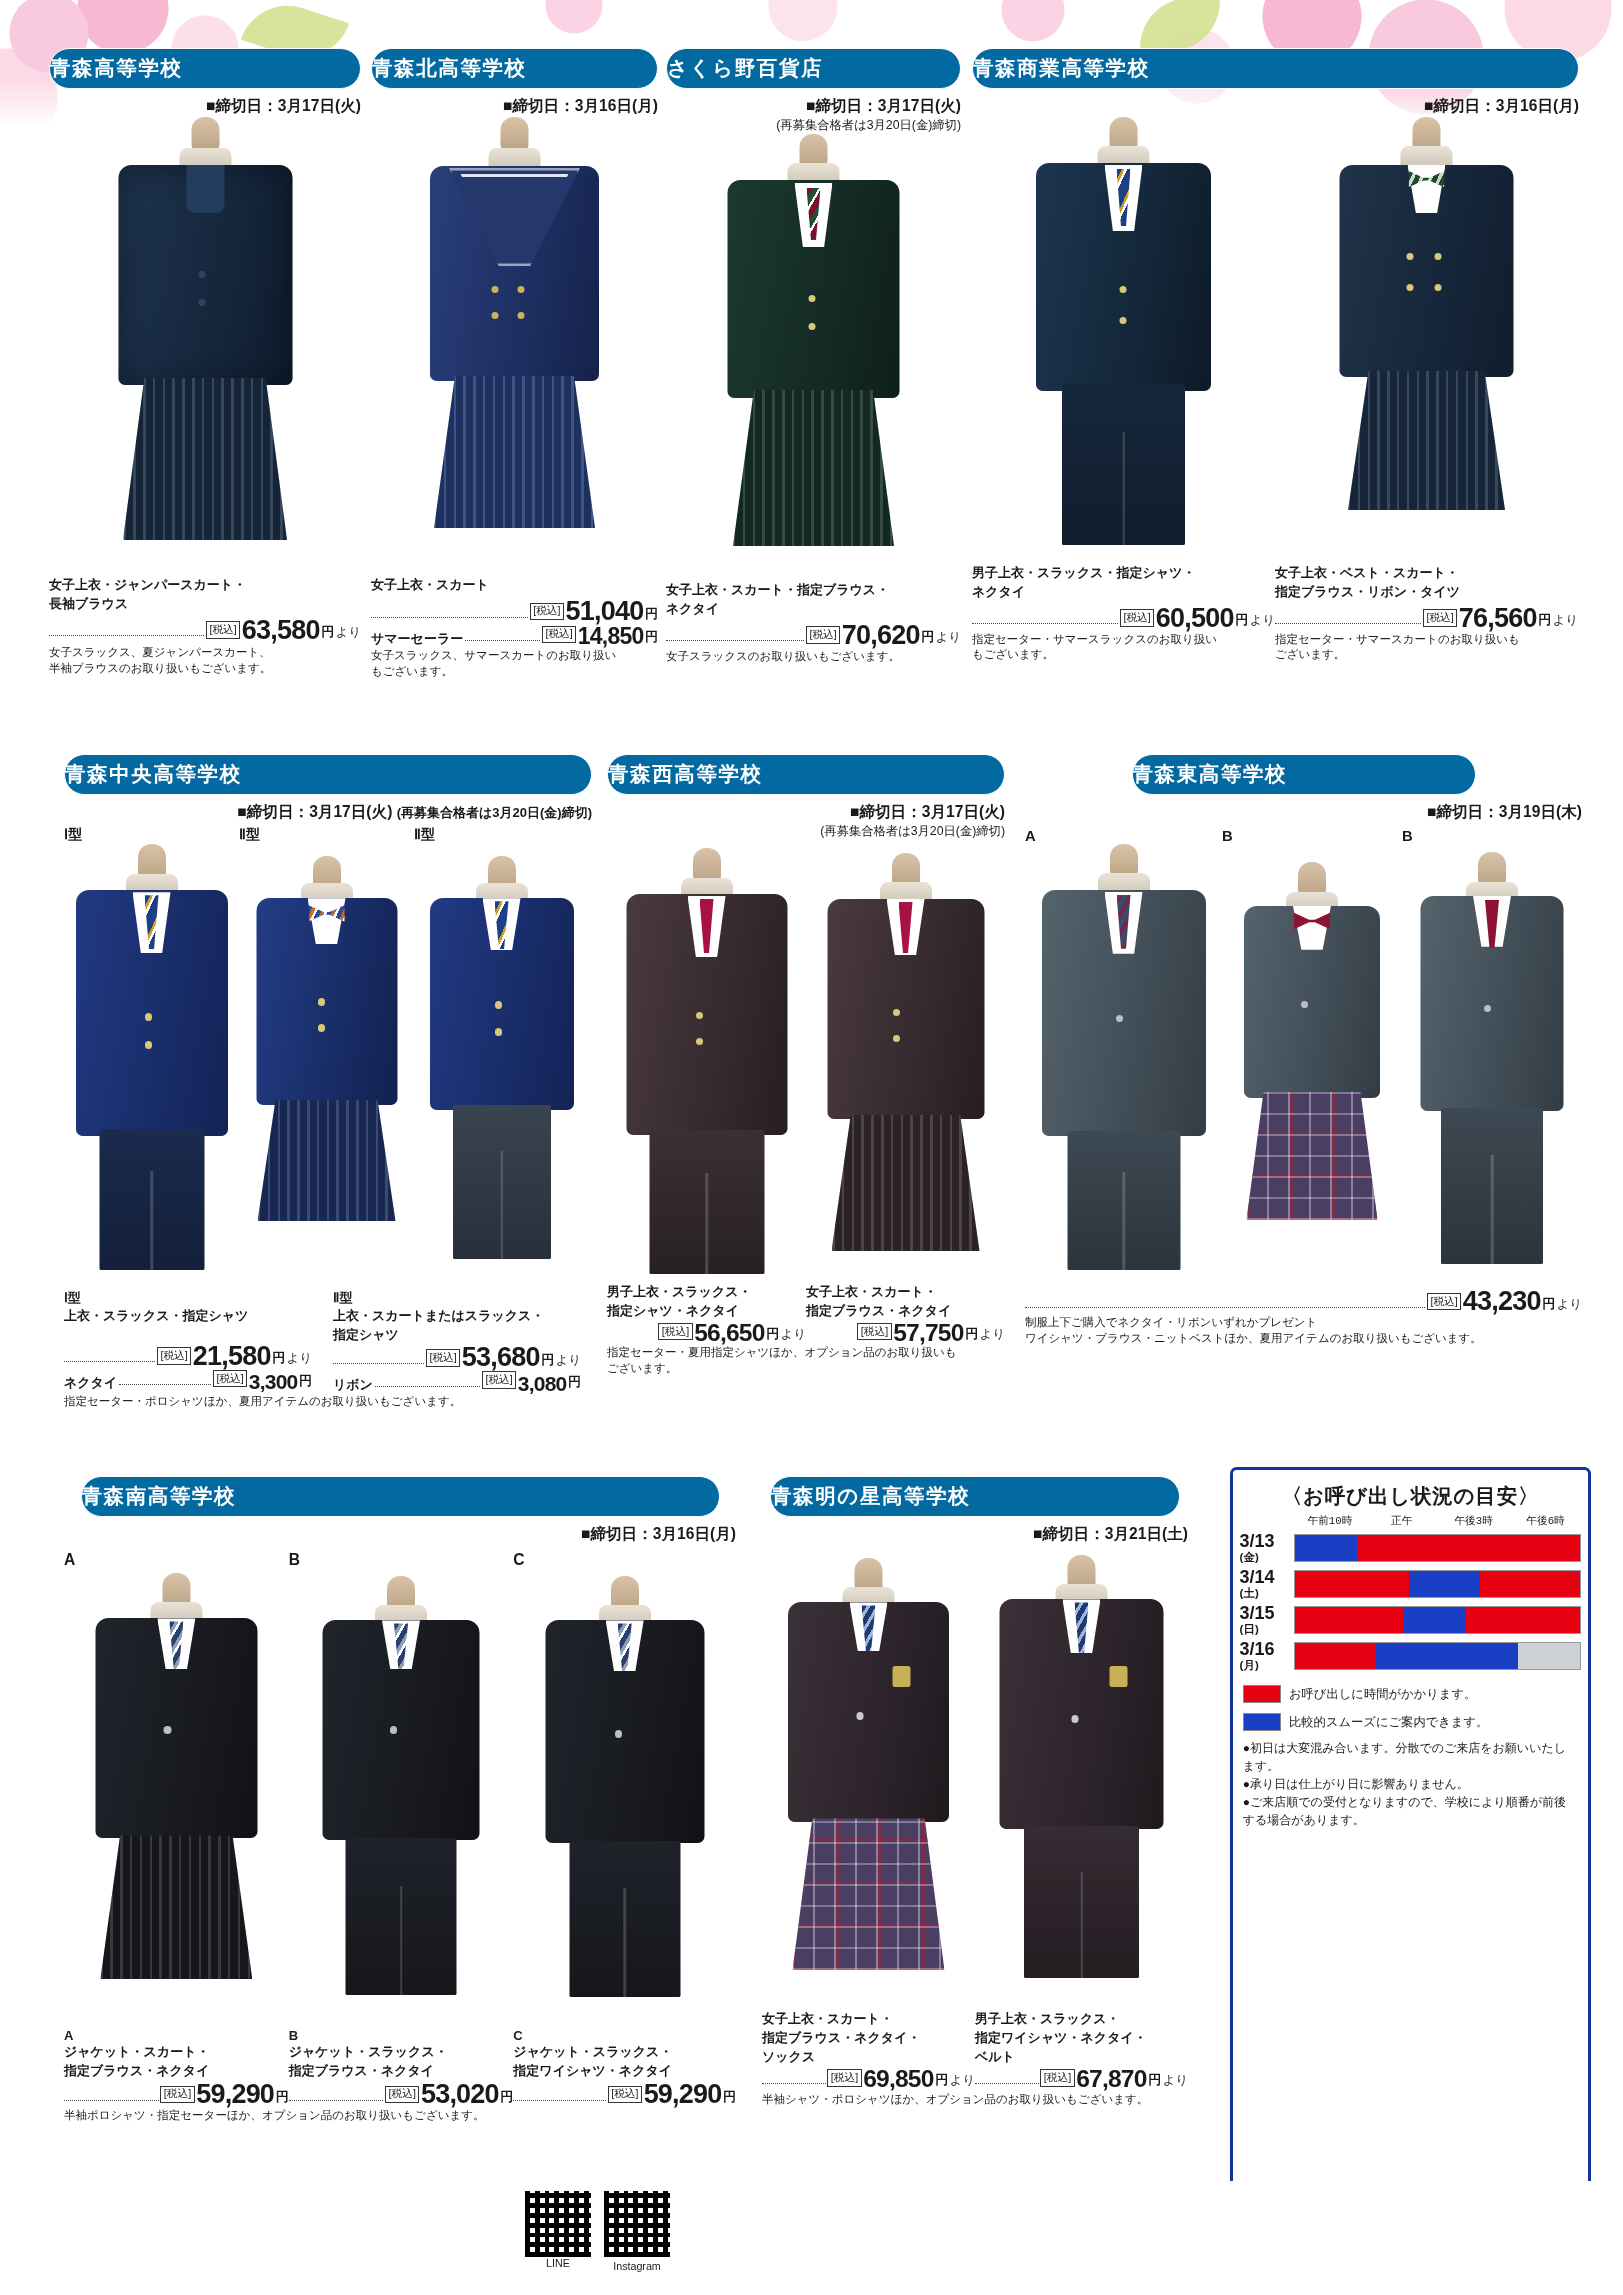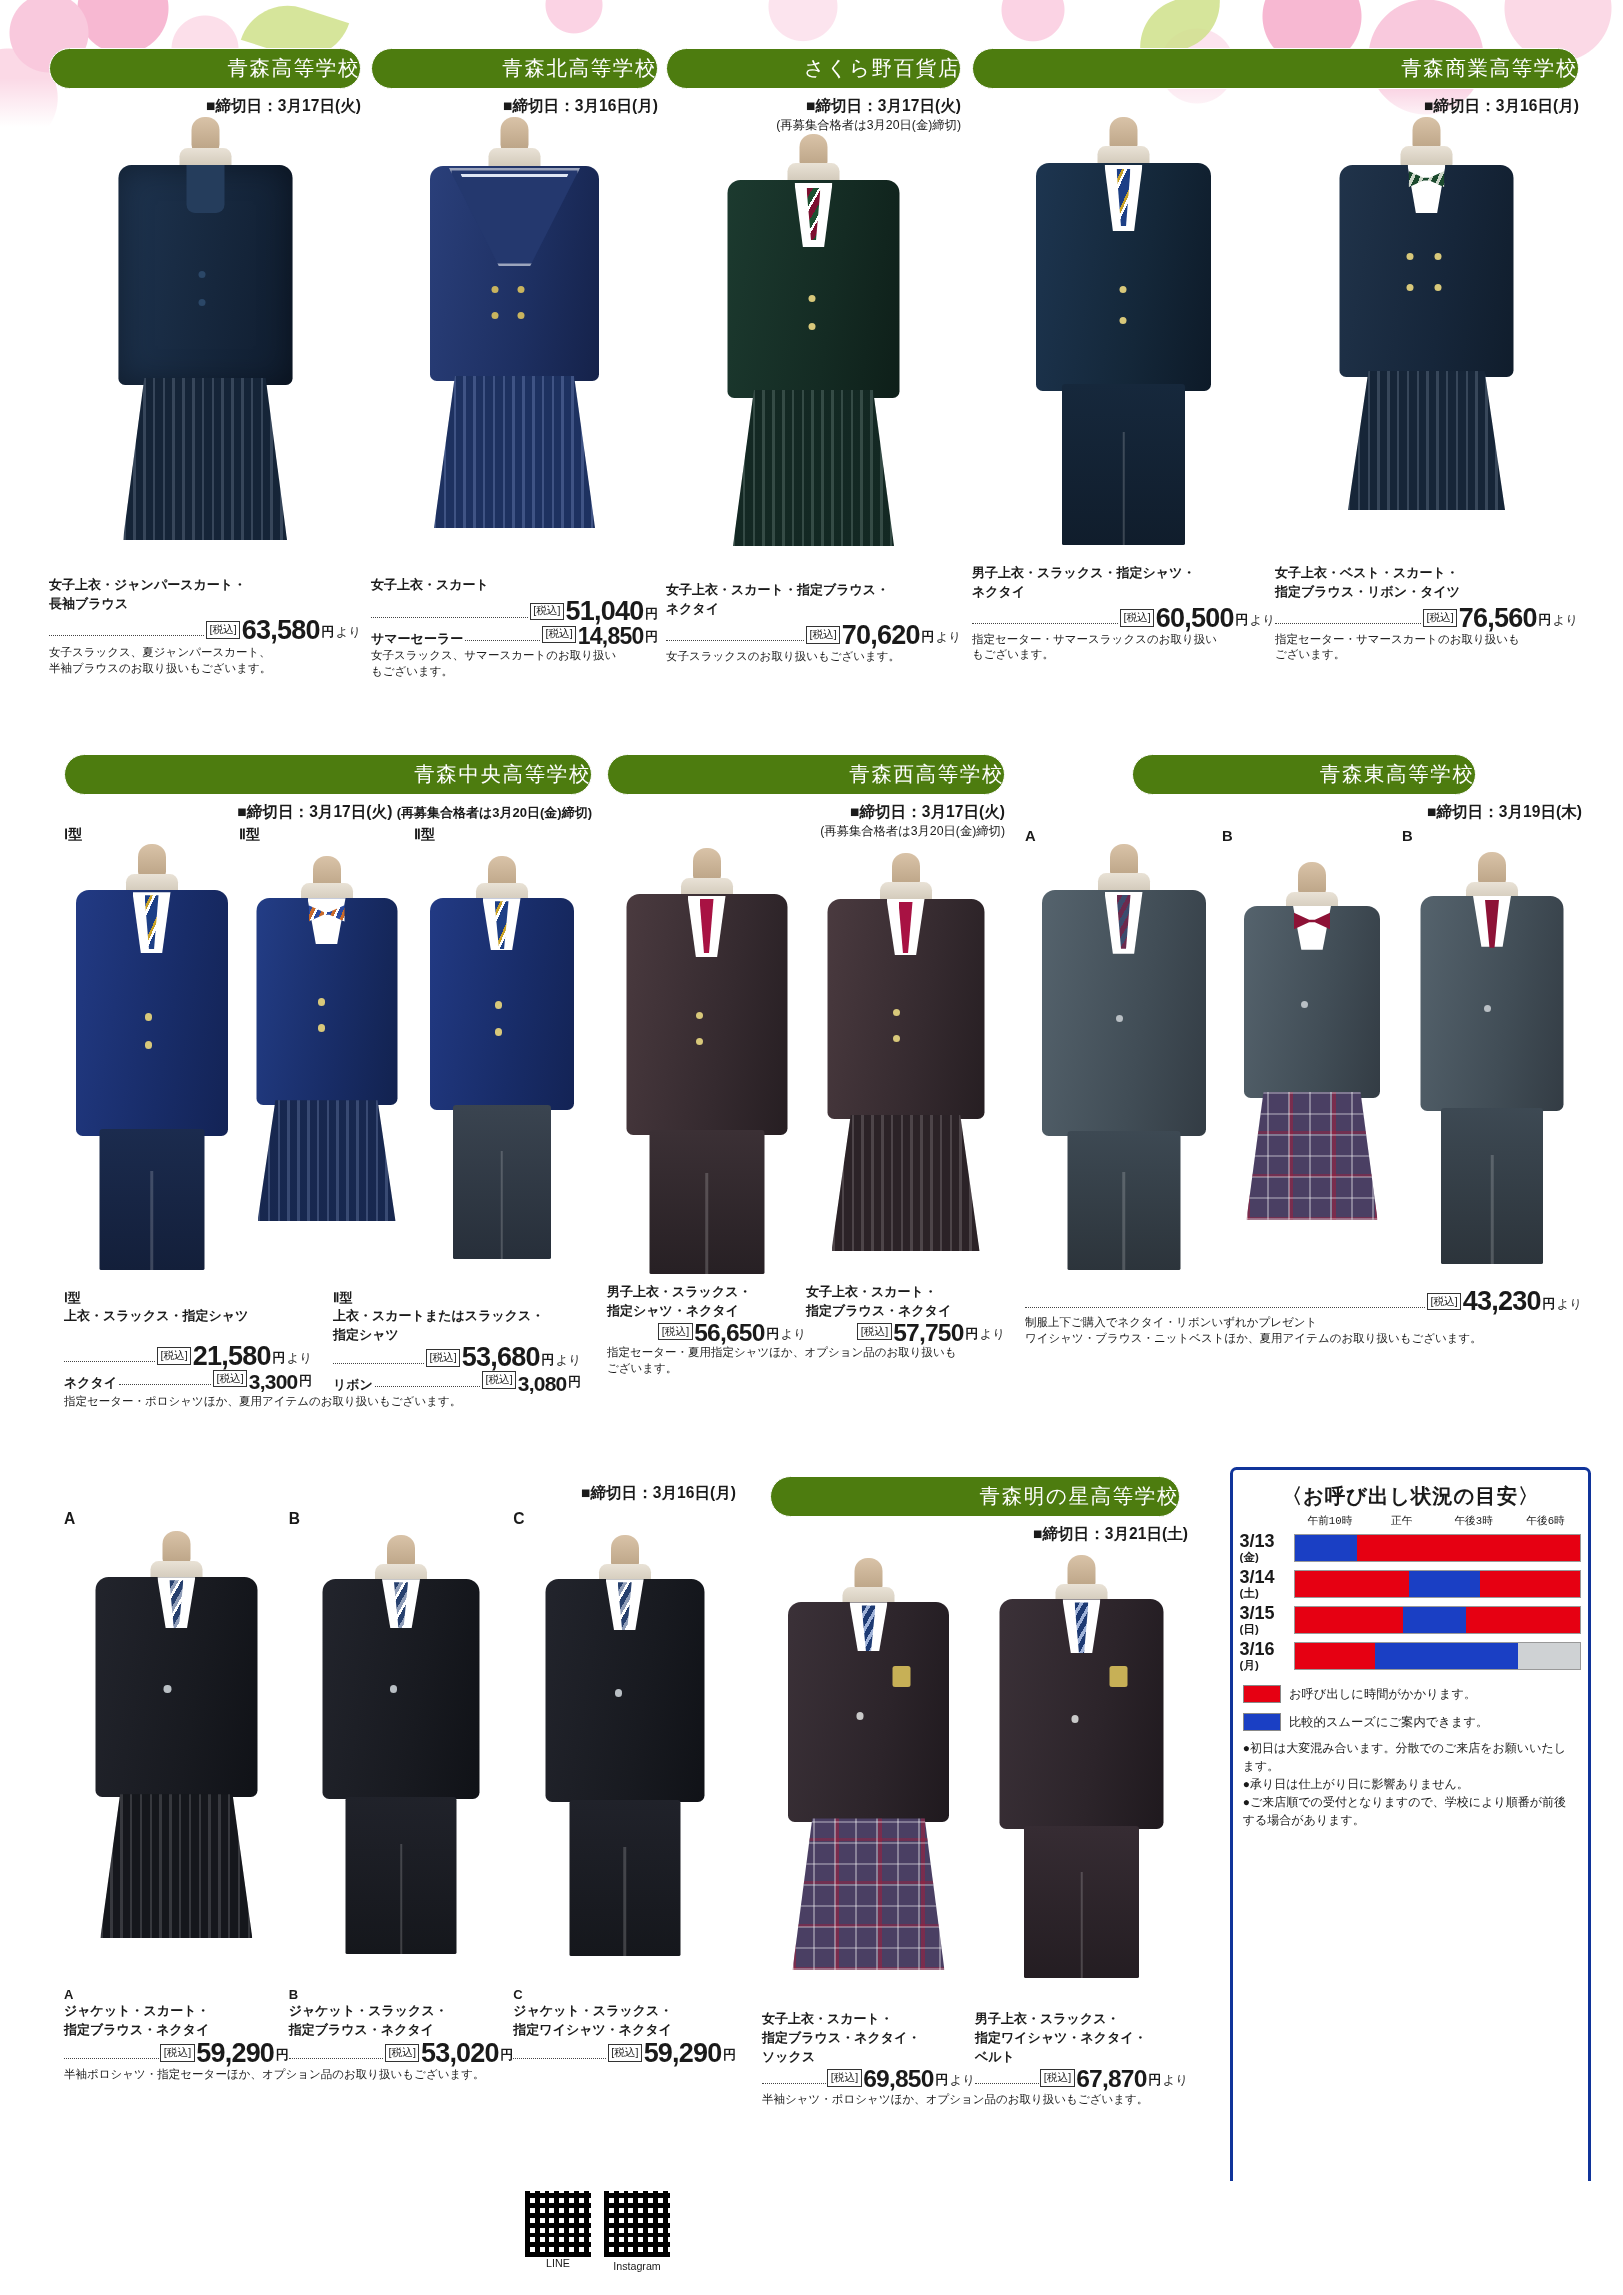--- a/index.html
+++ b/index.html
@@ -34,25 +34,25 @@
     content:""; position:absolute; left:0; top:78px; width:1623px; height:61px;
     background:linear-gradient(rgba(255,255,255,0) 0%, #ffffff 80%);
   }
   .leaf {
     position:absolute; width:98px; height:49px; border-radius:49px 0 49px 0;
     background:#cfe08a; opacity:.85; z-index:0;
   }
 
   
   .pill {
-    background:#4d7c0f;
+    background:#0369a1;
     color:#fff;
     border-radius:21px;
-    text-align:right;
-    font-weight:normal;
+    text-align:left;
+    font-weight:bold;
     letter-spacing:1.6px;
     line-height:1;
     padding:9px 0 9.8px;
     font-size:20.5px;
     border:1.6px solid #ffffff;
     position:relative;
     z-index:3;
   }
   .deadline { font-size:15.6px; font-weight:bold; text-align:right; margin-top:6.6px; }
   .deadline .sub { font-size:12.3px; font-weight:normal; display:block; }
@@ -535,20 +535,21 @@
     <div class="tax">[税込]</div>
     <div class="amount">43,230</div>
     <div class="yen">円</div>
     <div class="yori">より</div>
   </div>
   <div class="note" style="white-space:pre-line;">制服上下ご購入でネクタイ・リボンいずれかプレゼント
 ワイシャツ・ブラウス・ニットベストほか、夏用アイテムのお取り扱いもございます。</div>
 </div>
 
 <div class="panel" style="left:64px;top:1476px;width:672px;">
+  <div class="pill" style="margin:0 auto;width:639px;">青森南高等学校</div>
   <div class="deadline">■締切日：3月16日(月)</div>
   <div style="display:flex;margin-top:6.6px;">
     <div style="width:225px;">
       <div style="font-size:15.6px;font-weight:bold;">A</div>
       <div class="figwrap" style="height:459px;position:relative;">
         <div class="fig" style="position:absolute;left:50%;transform:translateX(-50%);width:189px;height:451px;">
           <div class="head" style="top:3.3px;"></div>
           <div class="neckbase" style="top:33px;"></div>
           <div class="jacket" style="top:49px;width:162px;height:220px;background:linear-gradient(100deg,#22242c,#181a20 60%,#101217);"></div>
           <div class="shirt" style="top:49px;height:51px;"></div>

